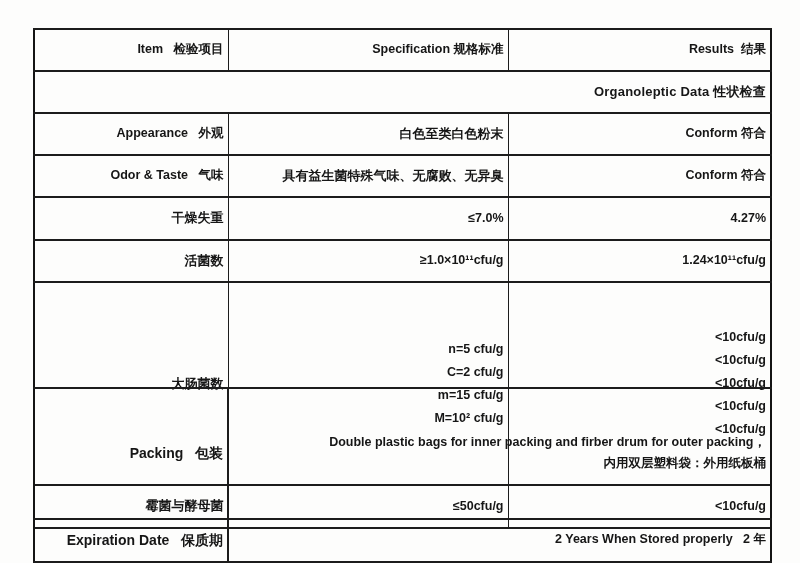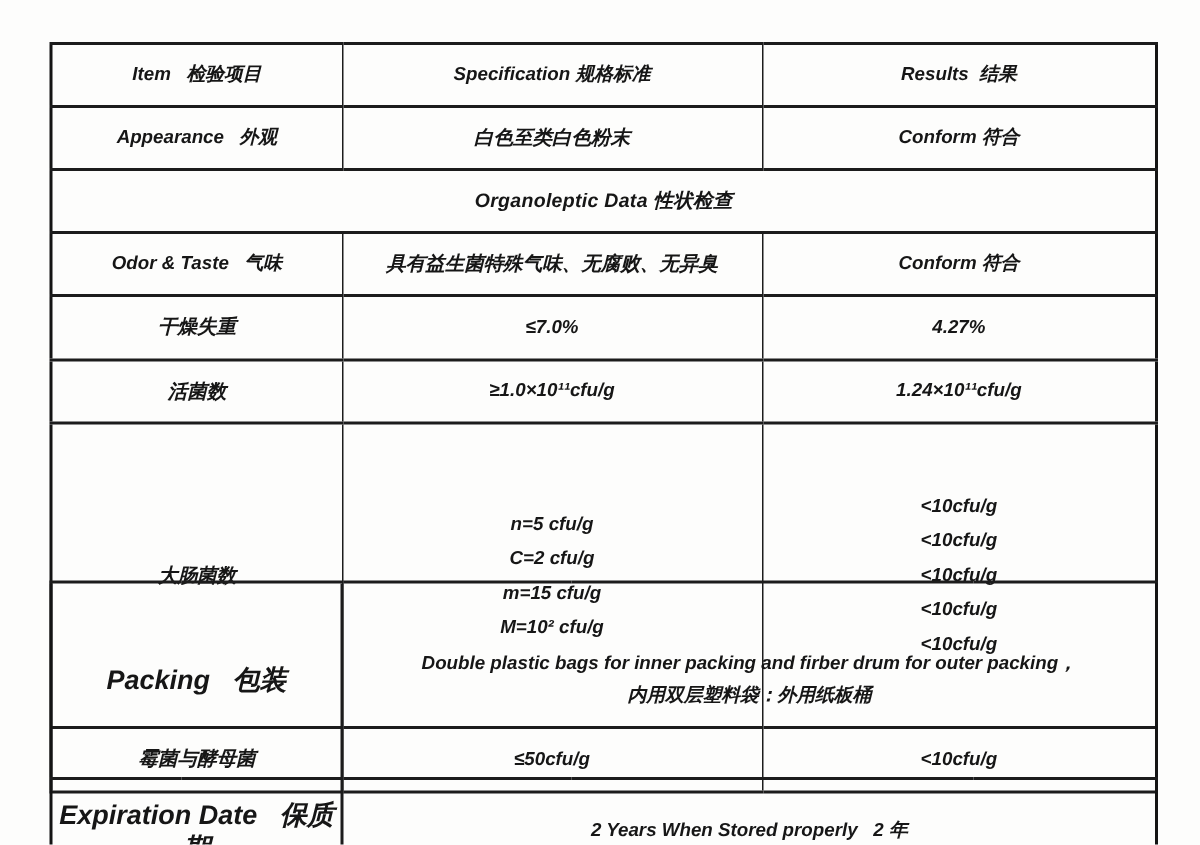--- a/index.html
+++ b/index.html
@@ -21,28 +21,27 @@
     width: 737px;
     table-layout: fixed;
   }
   .t1 { top: 28px; }
   .t2 { top: 387px; }
 
   td {
     border: 1px solid #1c1c1c;
     border-top-width: 2px;
     border-bottom-width: 2px;
-    text-align: center;
+    text-align: right;
     vertical-align: middle;
     padding: 12px 4px;
     font-size: 12.5px;
     white-space: pre-wrap;
     line-height: 1.25;
     overflow: hidden;
-    font-style: italic;
   }
   table { border: 2px solid #141414; }
   .t1 td.thickleft, .t2 td.thickleft { border-left-width: 2px; }
 
   tr.h24 { height: 24px; }
   tr.h25 { height: 25px; }
   tr.h23 { height: 37px; }
   tr.h27 { height: 32px; }
   tr.h112 { height: 112px; }
   tr.h44 { height: 44px; }
@@ -54,21 +53,21 @@
 
   .stack {
     display: flex;
     flex-direction: column;
     justify-content: center;
     height: 100%;
   }
   .stack div { line-height: 23px; }
 
   .pack-stack div { line-height: 21px; }
-  .t2 td.lab { font-size: 18px; }
+  .t2 td.lab { font-size: 14px; }
   .t2 td.sig { font-size: 14px; }
   .t2 td.concl { font-size: 14px; }
 </style>
 </head>
 <body>
 
 <div class="page">
 
   <table class="t1">
     <colgroup>
@@ -76,26 +75,26 @@
         <col style="width:280px">
         <col style="width:263px">
     </colgroup>
     <tbody>
         <tr class="h24">
       <td>Item   检验项目</td>
       <td>Specification 规格标准</td>
       <td>Results  结果</td>
     </tr>
     <tr class="h25">
+      <td colspan="3" class="sec">Organoleptic Data 性状检查</td>
+    </tr>
+    <tr class="h25">
       <td>Appearance   外观</td>
       <td class="cjk">白色至类白色粉末</td>
       <td>Conform 符合</td>
-    </tr>
-    <tr class="h25">
-      <td colspan="3" class="sec">Organoleptic Data 性状检查</td>
     </tr>
     <tr class="h23">
       <td>Odor &amp; Taste   气味</td>
       <td class="cjk">具有益生菌特殊气味、无腐败、无异臭</td>
       <td>Conform 符合</td>
     </tr>
     <tr class="h23">
       <td class="cjk">干燥失重</td>
       <td>≤7.0%</td>
       <td>4.27%</td>

